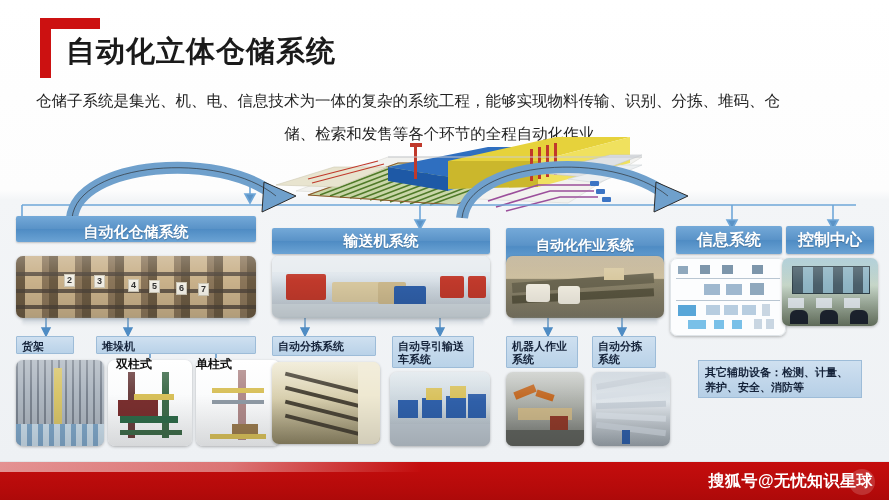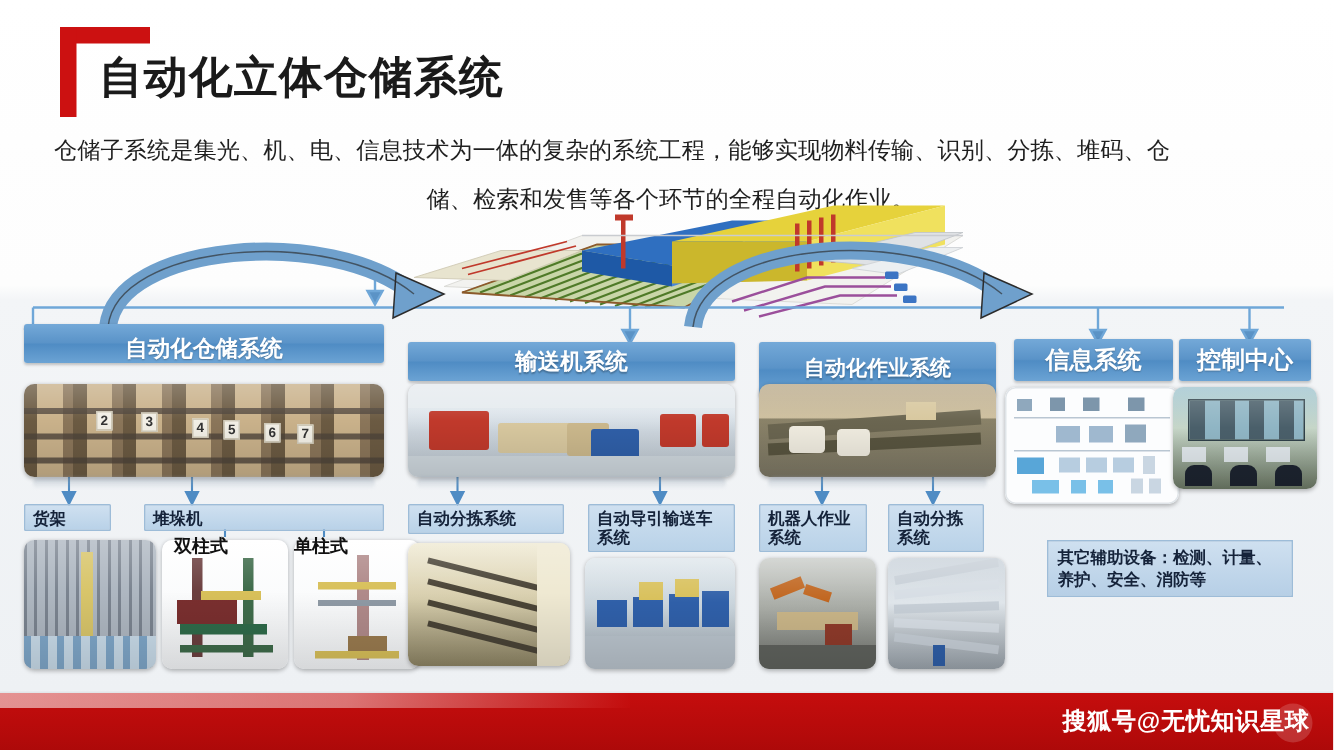--- a/index.html
+++ b/index.html
@@ -326,21 +326,21 @@
     <div class="truck" style="left:168px;top:20px;width:24px;height:22px;background:#c0392b;"></div>
     <div class="truck" style="left:196px;top:20px;width:18px;height:22px;background:#c0392b;"></div>
     <div style="position:absolute;left:0;bottom:0;width:100%;height:14px;background:#cfd8de;"></div>
     <div class="sheen"></div>
   </div>
   <div class="refl" style="left:278px;top:318px;width:206px;height:8px;"></div>
 
   <div class="sub-label" style="position:absolute;left:272px;top:336px;width:104px;height:20px;">
     <span>自动分拣系统</span>
   </div>
-  <div class="sub-label" style="position:absolute;left:392px;top:336px;width:98px;height:32px;">
+  <div class="sub-label" style="position:absolute;left:392px;top:336px;width:82px;height:32px;">
     <span>自动导引输送车系统</span>
   </div>
 
   <div class="photo conveyor" style="left:272px;top:362px;width:108px;height:82px;">
     <div class="rail2" style="left:12px;top:20px;width:86px;height:4px;transform:rotate(14deg);"></div>
     <div class="rail2" style="left:12px;top:34px;width:86px;height:4px;transform:rotate(14deg);"></div>
     <div class="rail2" style="left:12px;top:48px;width:86px;height:4px;transform:rotate(14deg);"></div>
     <div class="rail2" style="left:12px;top:62px;width:86px;height:4px;transform:rotate(14deg);"></div>
     <div style="position:absolute;right:0;top:0;width:22px;height:100%;background:#efe9d2;"></div>
     <div class="sheen"></div>

